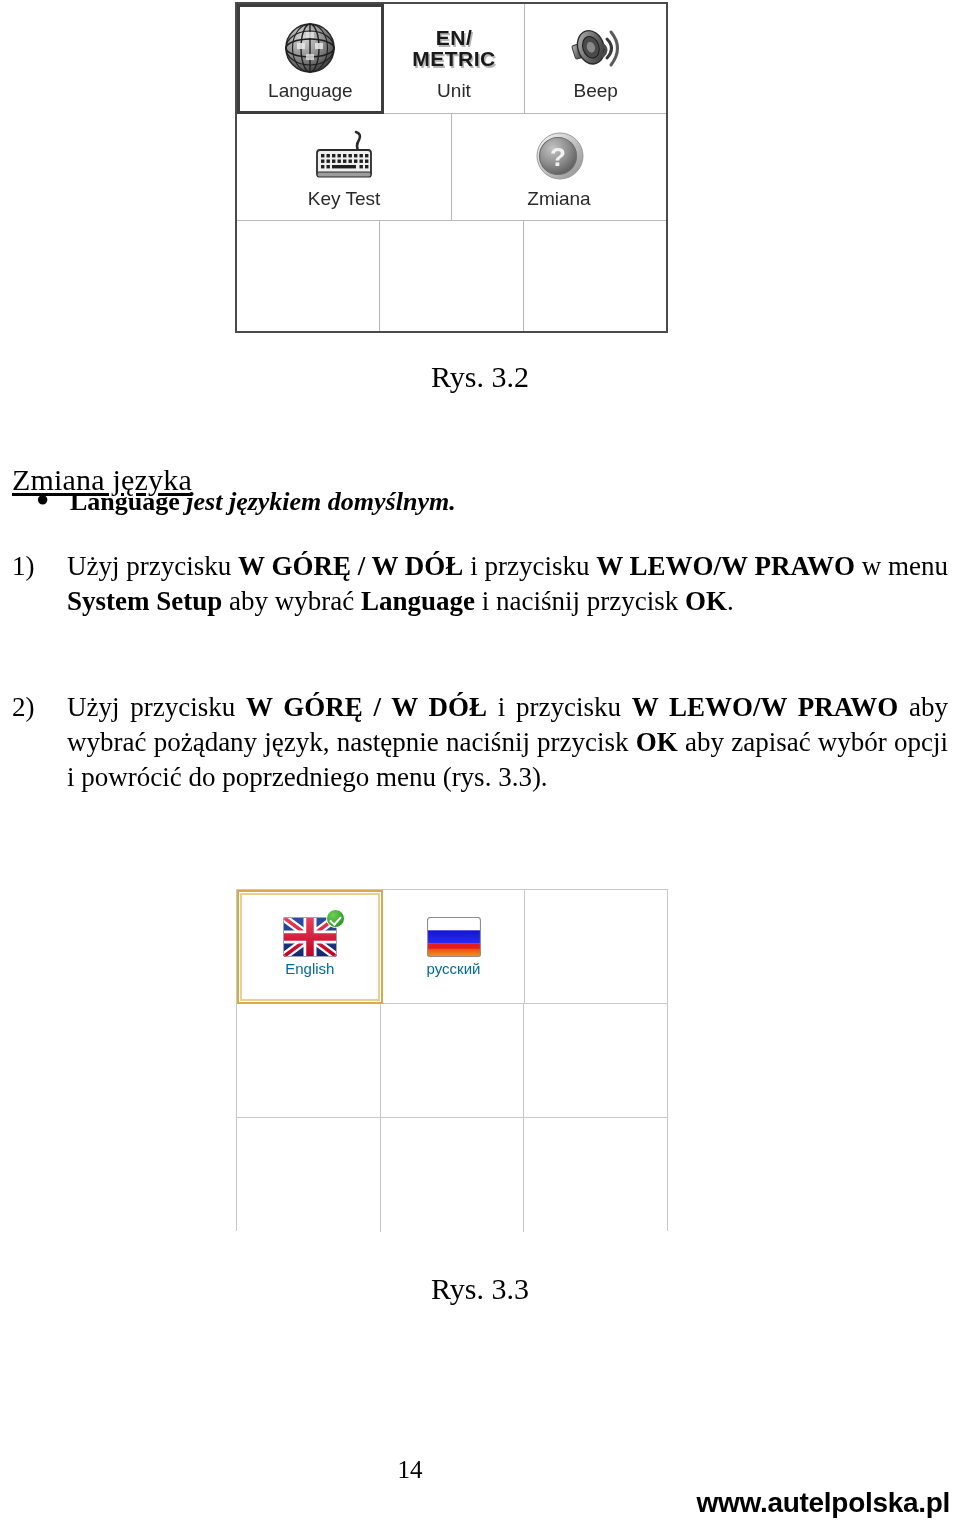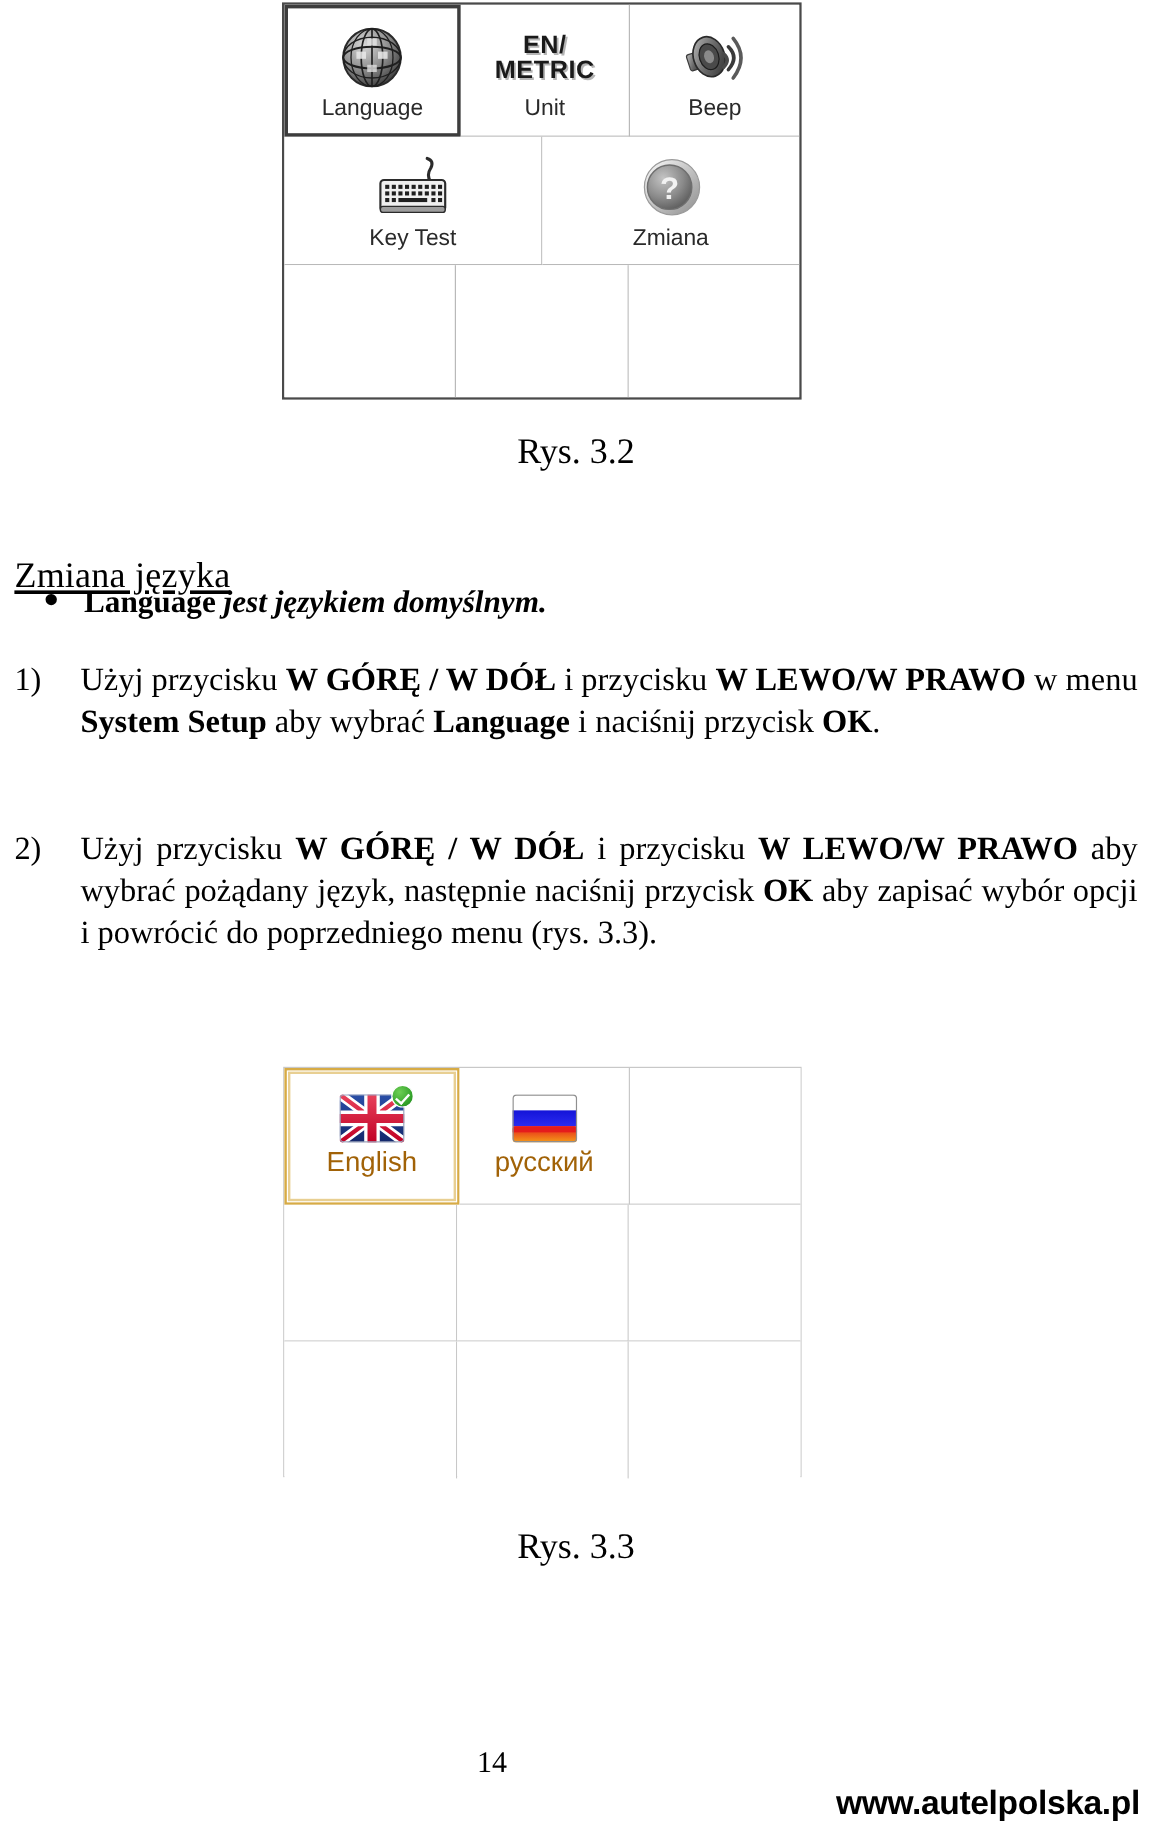--- a/index.html
+++ b/index.html
@@ -180,22 +180,22 @@
   }
   #fig-lang .lrow:last-child .lcell { border-bottom: none; }
   #fig-lang .lcell:last-child { border-right: none; }
   #fig-lang .lcell.selected {
     border: 2px solid #d7ab45;
     outline: 2px solid #e8cf92;
     outline-offset: -5px;
   }
   #fig-lang .lang-label {
     font-family: "Liberation Sans", sans-serif;
-    font-size: 23px;
-    color: #a16207;
+    font-size: 15px;
+    color: #0369a1;
     margin-top: 3px;
     white-space: nowrap;
   }
   .flag-wrap { position: relative; width: 54px; height: 40px; }
 
   
   .check-badge {
     position: absolute;
     right: -8px;
     top: -8px;

